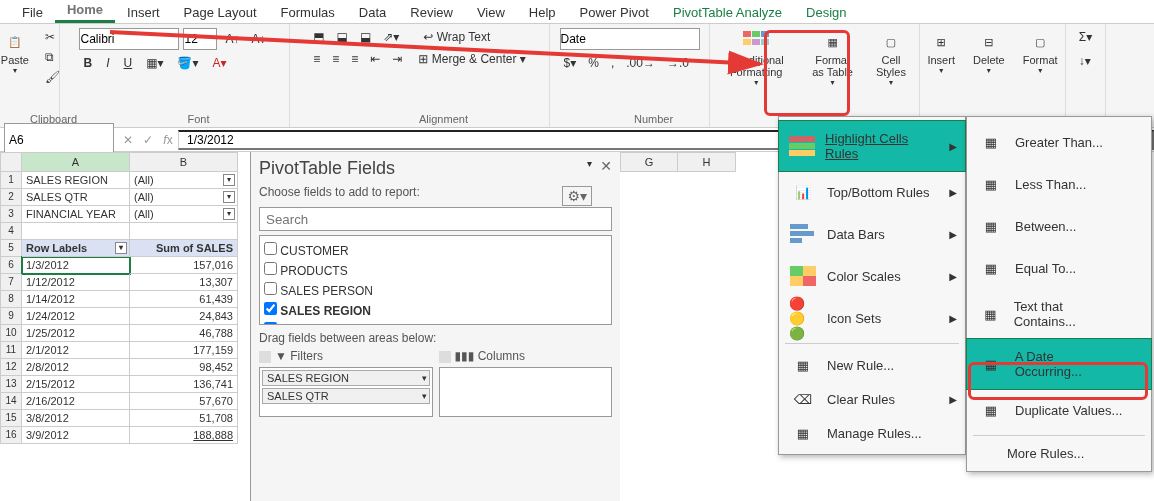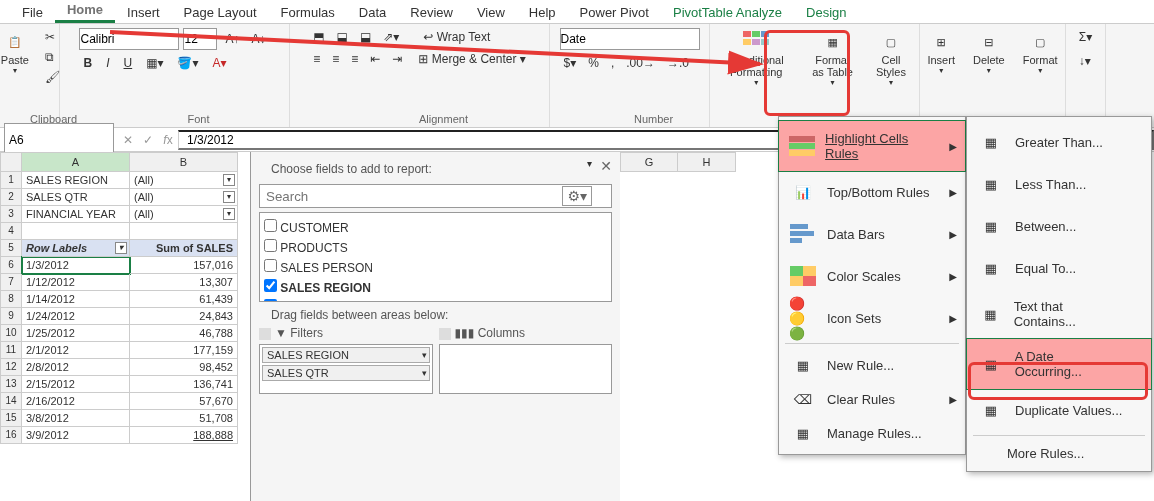--- a/index.html
+++ b/index.html
@@ -39,21 +39,21 @@
 .cell { border: 1px solid #ccc; border-top: none; border-left: none; padding: 0 4px; font-size: 11px; line-height: 16px; overflow: hidden; white-space: nowrap; }
 .cell.header-cell { background: #d9e1f2; font-weight: bold; position: relative; }
 .cell .dd { position: absolute; right: 2px; top: 2px; width: 12px; height: 12px; border: 1px solid #888; background: #fff; font-size: 8px; text-align: center; line-height: 10px; }
 .sel-cell { outline: 2px solid #1a7f45; outline-offset: -1px; }
 
 
 .panel { flex: 0 0 370px; border-left: 1px solid #999; background: #f5f5f5; padding: 6px 8px; position: relative; }
 .panel h2 { font-size: 18px; font-weight: normal; color: #444; margin-bottom: 6px; }
 .panel .close { position: absolute; right: 8px; top: 6px; font-size: 14px; color: #666; cursor: pointer; }
 .panel .gear { position: absolute; right: 28px; top: 34px; font-size: 14px; color: #666; cursor: pointer; border:1px solid #999; padding:1px 4px; }
-.panel .hint { font-size: 12px; color: #555; margin: 4px 12px; }
+.panel .hint { font-size: 12px; color: #555; margin: 4px 0; }
 .searchbox { width: 100%; height: 24px; border: 1px solid #999; padding: 0 6px; margin: 4px 0; background: #fff; }
 .field-list { background: #fff; border: 1px solid #999; height: 90px; overflow-y: scroll; padding: 4px; margin-bottom: 6px; }
 .field-list label { display: block; font-size: 12px; padding: 2px 0; }
 .areas { display: flex; gap: 6px; }
 .area { flex: 1; }
 .area-title { font-size: 12px; color: #555; margin-bottom: 4px; }
 .area-title::before { content: ""; display: inline-block; width: 12px; height: 12px; margin-right: 4px; background: #ddd; vertical-align: middle; }
 .area-list { background: #fff; border: 1px solid #999; height: 50px; padding: 2px; }
 .area-list .item { border: 1px solid #aaa; background: #f0f0f0; padding: 1px 4px; font-size: 11px; margin-bottom: 2px; position: relative; }
 .area-list .item .dd { position: absolute; right: 2px; top: 2px; font-size: 9px; }
@@ -61,21 +61,21 @@
 
 .extra-cols { flex: 0 0 140px; }
 .extra-cols .ch { width: 58px; }
 
 
 .menu { position: absolute; background: #f7f7f7; border: 1px solid #999; box-shadow: 2px 2px 6px rgba(0,0,0,0.3); z-index: 100; padding: 4px 0; }
 .menu-item { display: flex; align-items: center; padding: 10px 28px 10px 10px; gap: 10px; font-size: 13px; cursor: pointer; position: relative; }
 .menu-item .mi-ic { width: 28px; height: 22px; display: flex; align-items: center; justify-content: center; }
 .menu-item .arrow { position: absolute; right: 8px; font-size: 10px; }
 .menu-sep { height: 1px; background: #ccc; margin: 4px 6px; }
-.menu-item.highlighted { background: #fca5a5; border: 1px solid #1a7f45; margin: -1px; }
+.menu-item.highlighted { background: #14b8a6; border: 1px solid #1a7f45; margin: -1px; }
 
 .red-box { position: absolute; border: 3px solid #e53935; border-radius: 6px; pointer-events: none; z-index: 200; }
 
 svg { overflow: visible; }
 </style>
 </head>
 <body>
 
 <div class="tabs">
   <div class="tab">File</div>
@@ -257,21 +257,21 @@
           <div class="cell " style="width: 108px;">FINANCIAL YEAR</div>
           <div class="cell " style="width: 108px; position: relative;">(All)<span class="dd">▾</span></div>
         </div>
         <div class="row">
           <div class="rh">4</div>
           <div class="cell " style="width: 108px;"></div>
           <div class="cell " style="width: 108px;"></div>
         </div>
         <div class="row">
           <div class="rh">5</div>
-          <div class="cell header-cell" style="width: 108px; font-style: italic;">Row Labels<span class="dd">▾</span></div>
+          <div class="cell header-cell" style="width: 108px;">Row Labels<span class="dd">▾</span></div>
           <div class="cell header-cell" style="width: 108px; text-align: right;">Sum of SALES</div>
         </div>
         <div class="row">
           <div class="rh">6</div>
           <div class="cell sel-cell" style="width: 108px;">1/3/2012</div>
           <div class="cell " style="width: 108px; text-align: right;">157,016</div>
         </div>
         <div class="row">
           <div class="rh">7</div>
           <div class="cell " style="width: 108px;">1/12/2012</div>
@@ -321,20 +321,21 @@
           <div class="rh">16</div>
           <div class="cell " style="width: 108px;">3/9/2012</div>
           <div class="cell " style="width: 108px; text-align: right; text-decoration: underline;">188,888</div>
         </div>
       </div>
   </div>
 
   <div class="panel">
     <span class="close">✕</span>
     <span style="position:absolute;right:28px;top:6px;font-size:10px;">▾</span>
+    <h2>PivotTable Fields</h2>
     <div class="hint">Choose fields to add to report:</div>
     <span class="gear">⚙▾</span>
     <input class="searchbox" placeholder="Search" style="">
     <div class="field-list" id="field-list">
         <label><input type="checkbox" style=""> CUSTOMER</label>
         <label><input type="checkbox" style=""> PRODUCTS</label>
         <label><input type="checkbox" style=""> SALES PERSON</label>
         <label style="font-weight: bold;"><input type="checkbox" checked="" style=""> SALES REGION</label>
         <label style="font-weight: bold;"><input type="checkbox" checked="" style=""> ORDER DATE</label>
       </div>

